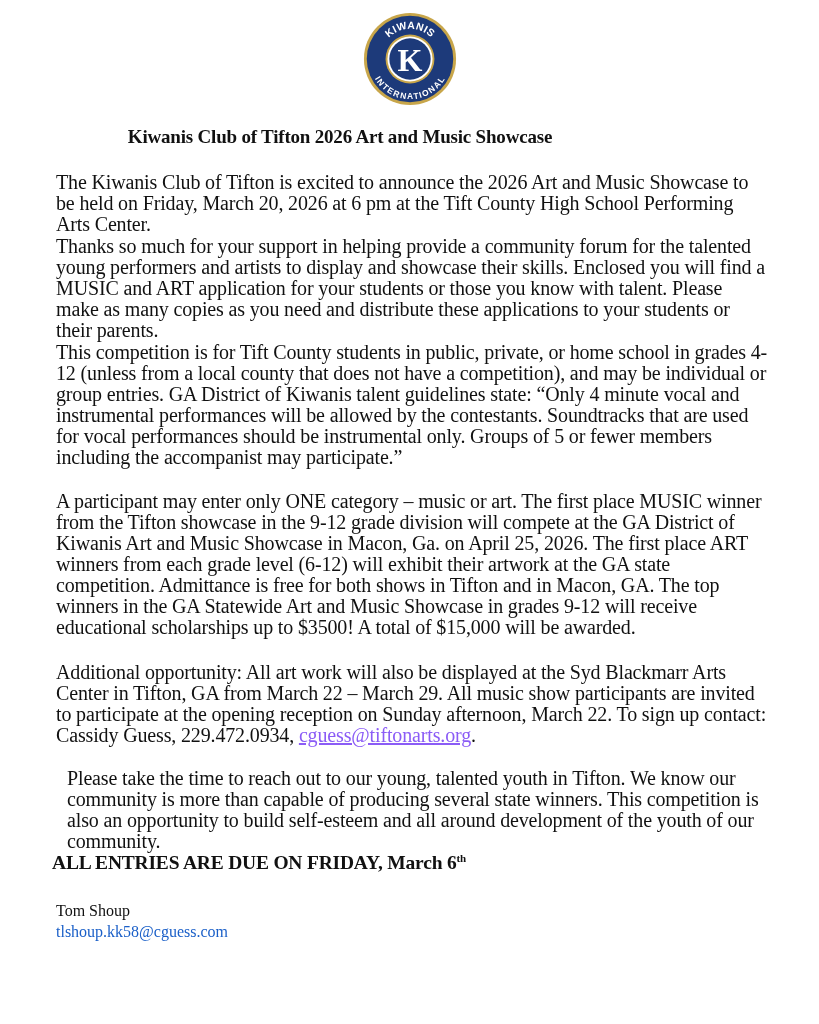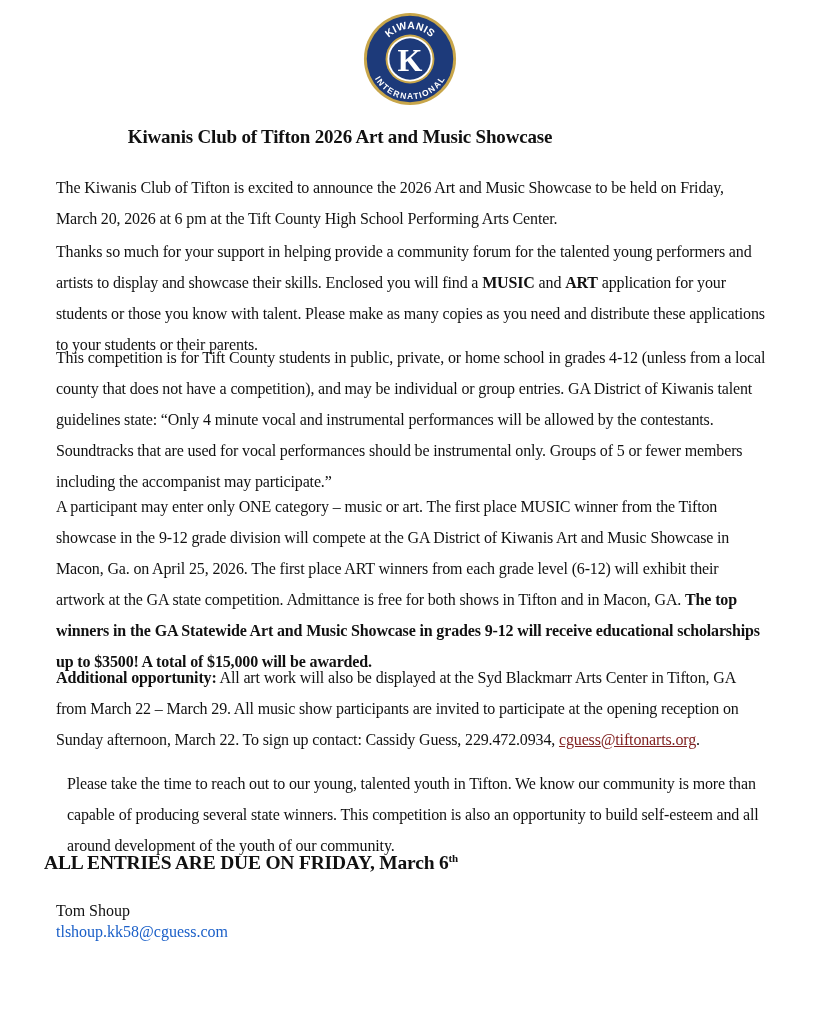--- a/index.html
+++ b/index.html
@@ -1,25 +1,25 @@
 <!DOCTYPE html>
 <html><head>
 <meta charset="utf-8">
 <style>
   html, body { margin: 0; padding: 0; background: #ffffff; }
   body { width: 819px; height: 1024px; position: relative; overflow: hidden;
          font-family: "Liberation Serif", "DejaVu Serif", serif; color: #111; }
   .logo { position: absolute; left: 363px; top: 12px; width: 94px; height: 94px; }
   .title { position: absolute; left: 0; width: 680px; top: 126px; text-align: center;
            font-weight: bold; font-size: 19px; letter-spacing: -0.2px; }
-  .para { position: absolute; left: 56px; width: 712px; font-size: 16px; line-height: 31px;
+  .para { position: absolute; left: 56px; width: 712px; font-size: 20px; line-height: 21px;
           letter-spacing: -0.15px; margin: 0; }
-  .para b { font-weight: bold; text-align: center; }
-  .link { color: #7f1d1d; text-decoration: underline; }
-  .deadline { position: absolute; left: 44px; top: 852px; font-size: 19.5px; font-weight: bold;
+  .para b { font-weight: normal; text-align: center; }
+  .link { color: #8b5cf6; text-decoration: underline; }
+  .deadline { position: absolute; left: 52px; top: 852px; font-size: 19.5px; font-weight: bold;
               letter-spacing: -0.2px; }
   .deadline sup { font-size: 11px; vertical-align: super; line-height: 0; }
   .sig { position: absolute; left: 56px; top: 900px; font-size: 16px; line-height: 21.3px; }
   .sig .email { color: #1a5fc8; }
 </style>
 </head>
 <body>
 
 <svg class="logo" viewBox="0 0 100 100">
   <defs>

